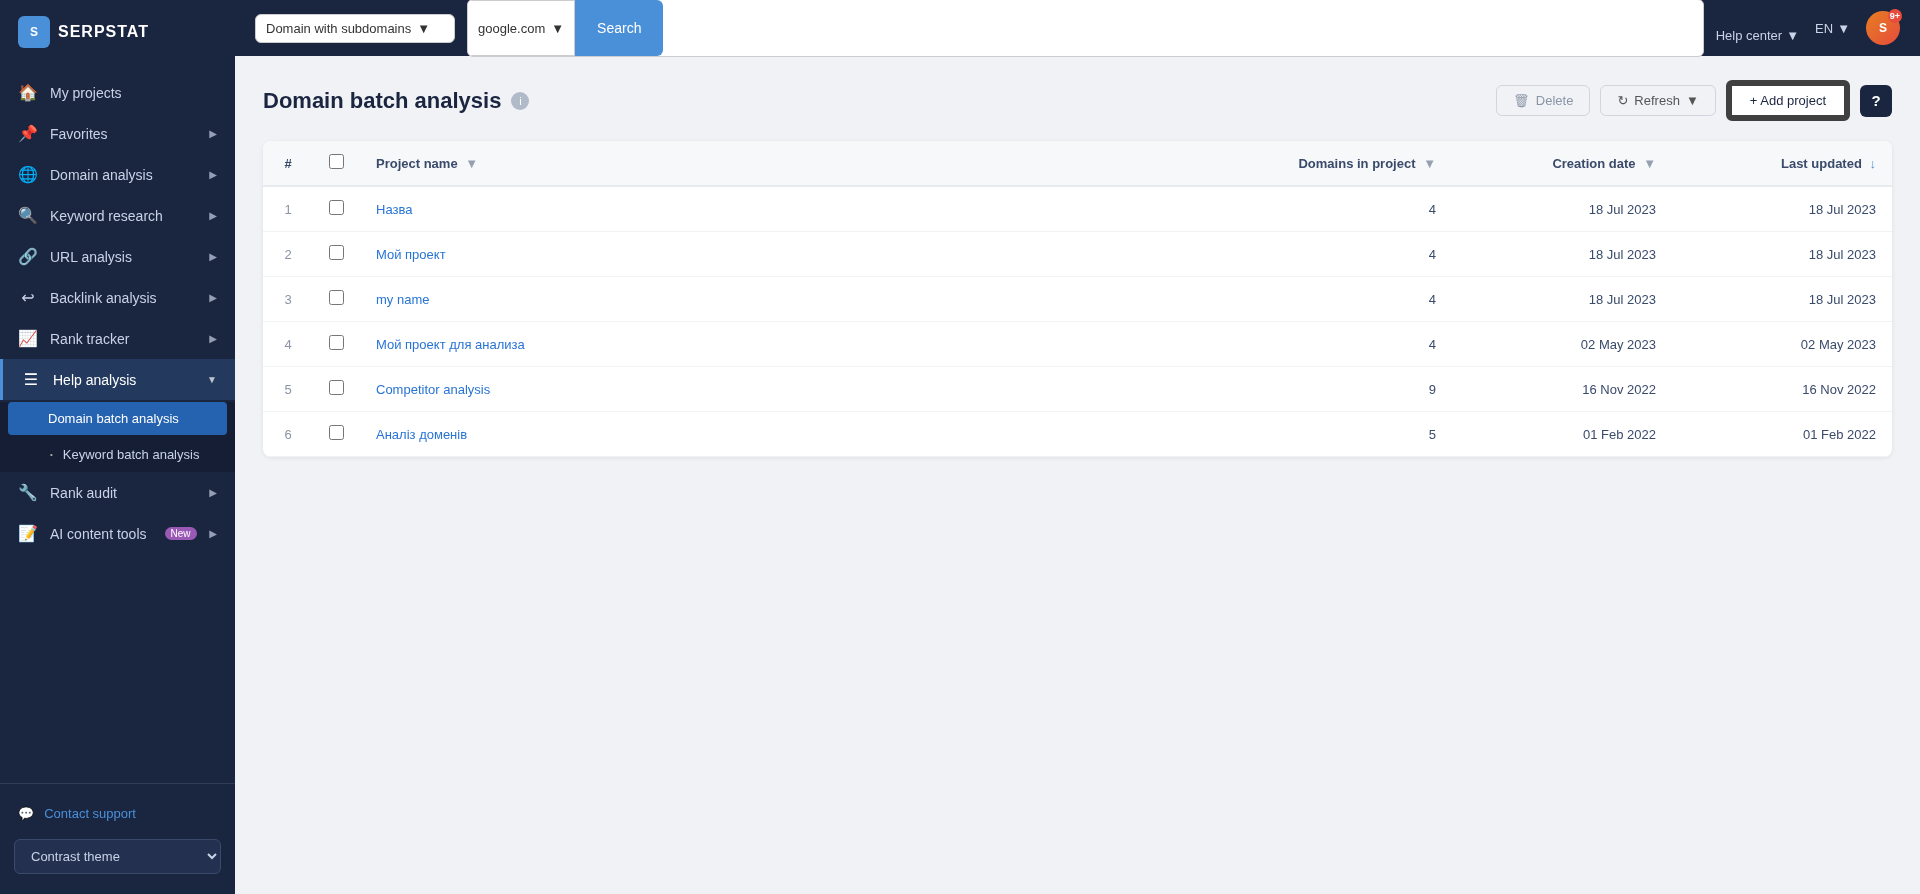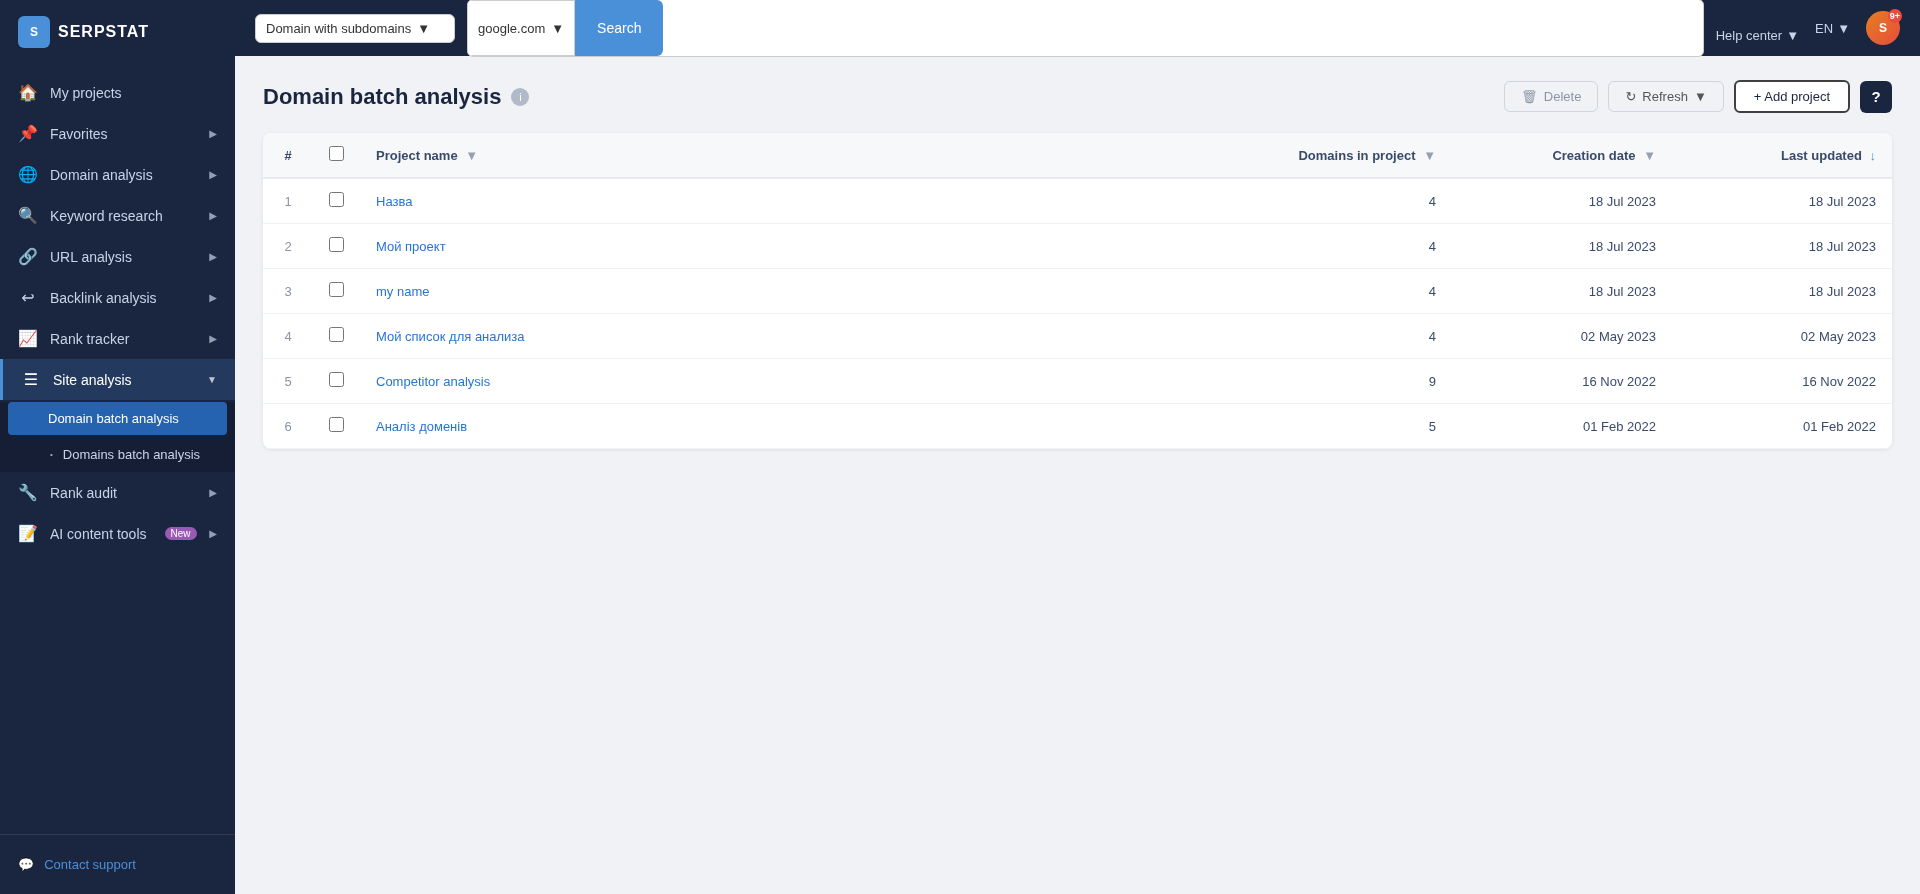--- a/index.html
+++ b/index.html
@@ -268,21 +268,21 @@
       padding: 7px 16px;
       border-radius: 6px;
       font-size: 13px;
       cursor: pointer;
       display: flex;
       align-items: center;
       gap: 6px;
     }
     .btn-add {
       background: #fff;
-      border: 2px solid #404040;
+      border: 6px solid #404040;
       color: #1a2540;
       padding: 7px 18px;
       border-radius: 6px;
       font-size: 13px;
       cursor: pointer;
       display: flex;
       align-items: center;
       gap: 6px;
       font-weight: 500;
     }
@@ -411,31 +411,31 @@
     </div>
 
     <div class="nav-item">
       <span class="nav-icon">📈</span>
       <span>Rank tracker</span>
       <span class="chevron">▶</span>
     </div>
 
     <div class="nav-item active-section">
       <span class="nav-icon">☰</span>
-      <span>Site analysis</span>
+      <span>Help analysis</span>
       <span class="chevron">▼</span>
     </div>
 
     <div class="sub-nav">
       <div class="sub-nav-item active">
         <span>Domain batch analysis</span>
       </div>
       <div class="sub-nav-item">
         <span class="dot">•</span>
-        <span>Domains batch analysis</span>
+        <span>Keyword batch analysis</span>
       </div>
     </div>
 
     <div class="nav-item">
       <span class="nav-icon">🔧</span>
       <span>Rank audit</span>
       <span class="chevron">▶</span>
     </div>
 
     <div class="nav-item">
@@ -444,20 +444,25 @@
       <span class="badge">New</span>
       <span class="chevron">▶</span>
     </div>
   </div>
 
   <div class="sidebar-bottom">
     <div class="contact-support">
       <span>💬</span>
       <span>Contact support</span>
     </div>
+    <select class="theme-select">
+      <option>Contrast theme</option>
+      <option>Light theme</option>
+      <option>Dark theme</option>
+    </select>
   </div>
 </nav>
 
 <div class="main">
 
   <header class="topbar">
     <div class="domain-select">
       <span>Domain with subdomains</span>
       <span>▼</span>
     </div>
@@ -572,21 +577,21 @@
       <td class="right">4</td>
       <td class="right">18 Jul 2023</td>
       <td class="right">18 Jul 2023</td>
     </tr>
             <tr>
       <td class="num">4</td>
       <td class="checkbox-cell">
         <input type="checkbox" style="">
       </td>
       <td>
-        <a class="project-link">Мой список для анализа</a>
+        <a class="project-link">Мой проект для анализа</a>
       </td>
       <td class="right">4</td>
       <td class="right">02 May 2023</td>
       <td class="right">02 May 2023</td>
     </tr>
             <tr>
       <td class="num">5</td>
       <td class="checkbox-cell">
         <input type="checkbox" style="">
       </td>

